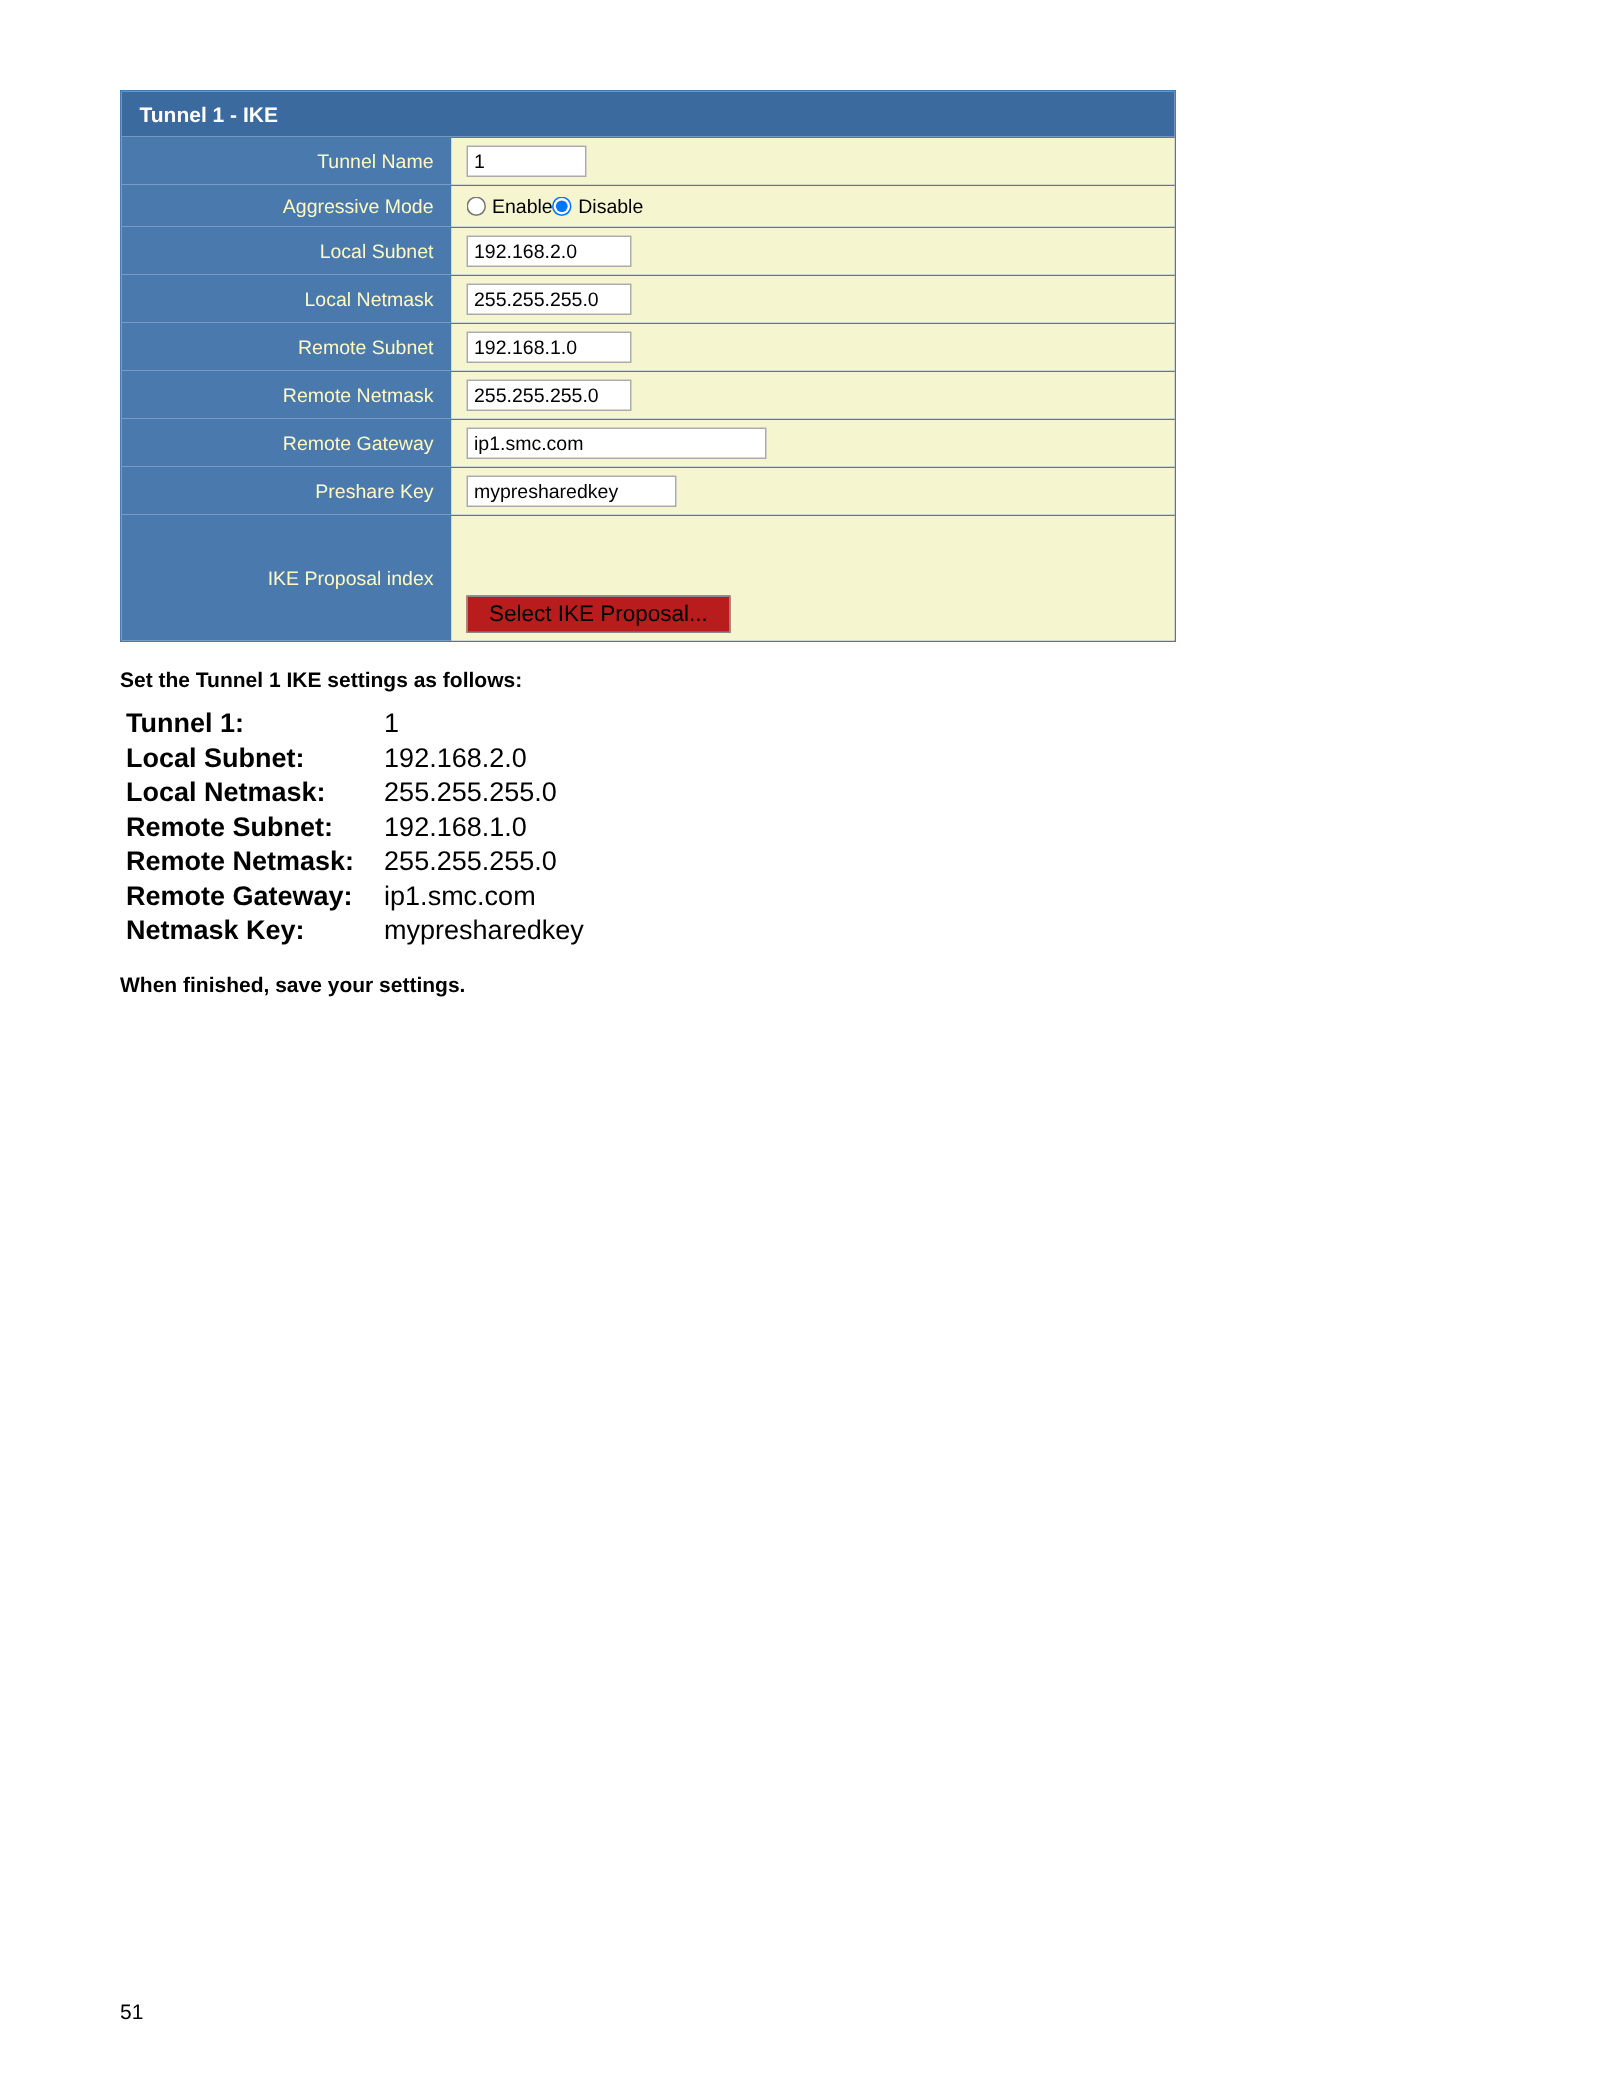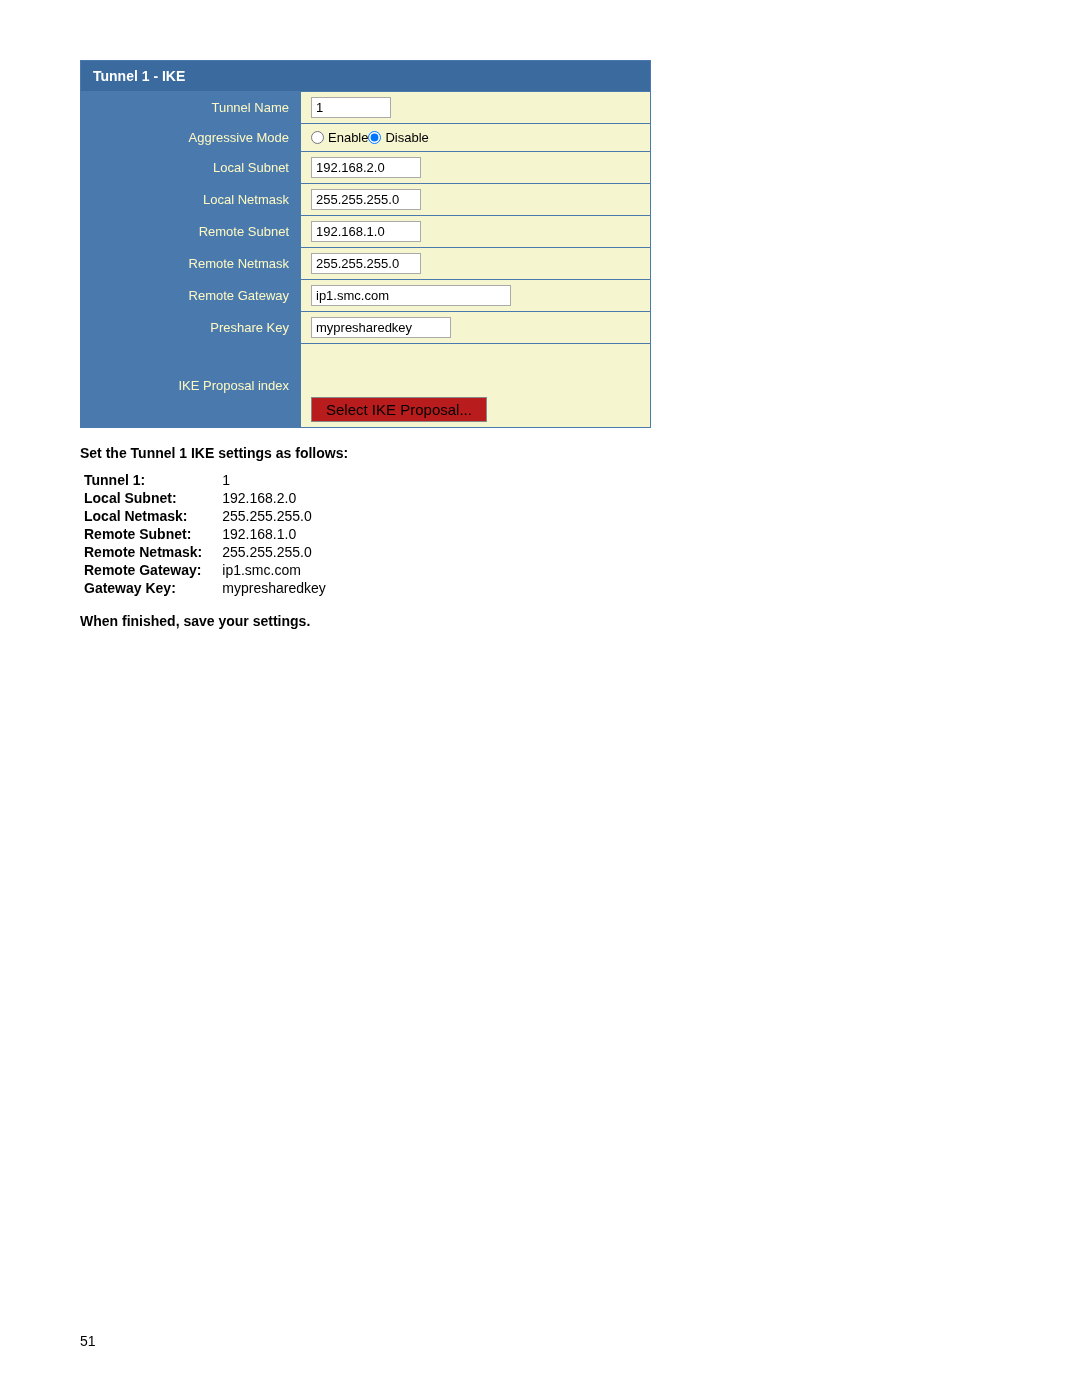--- a/index.html
+++ b/index.html
@@ -32,21 +32,21 @@
     .tunnel-row .value-cell {
       background-color: #f5f5d0;
       padding: 5px 10px;
       flex: 1;
       display: flex;
       align-items: center;
     }
 
     .tunnel-table-wrapper {
       border: 1px solid #4a7aad;
-      width: 571px;
+      width: 704px;
     }
 
     .tunnel-header-row {
       background-color: #3a6a9e;
       color: #fff;
       padding: 7px 12px;
       font-size: 14px;
       font-weight: bold;
     }
 
@@ -89,21 +89,21 @@
       margin-bottom: 10px;
     }
 
     .instructions table {
       border-collapse: collapse;
       margin-bottom: 16px;
     }
 
     .instructions table td {
       padding: 1px 4px;
-      font-size: 14px;
+      font-size: 18px;
       vertical-align: top;
     }
 
     .instructions table td:first-child {
       font-weight: bold;
       padding-right: 16px;
     }
 
     .instructions .footer-note {
       font-weight: bold;
@@ -217,21 +217,21 @@
       </tr>
       <tr>
         <td>Remote Netmask:</td>
         <td>255.255.255.0</td>
       </tr>
       <tr>
         <td>Remote Gateway:</td>
         <td>ip1.smc.com</td>
       </tr>
       <tr>
-        <td>Gateway Key:</td>
+        <td>Netmask Key:</td>
         <td>mypresharedkey</td>
       </tr>
     </tbody>
   </table>
   <p class="footer-note">When finished, save your settings.</p>
 </div>
 
 <div class="page-number">51</div>
 
 </body></html>

